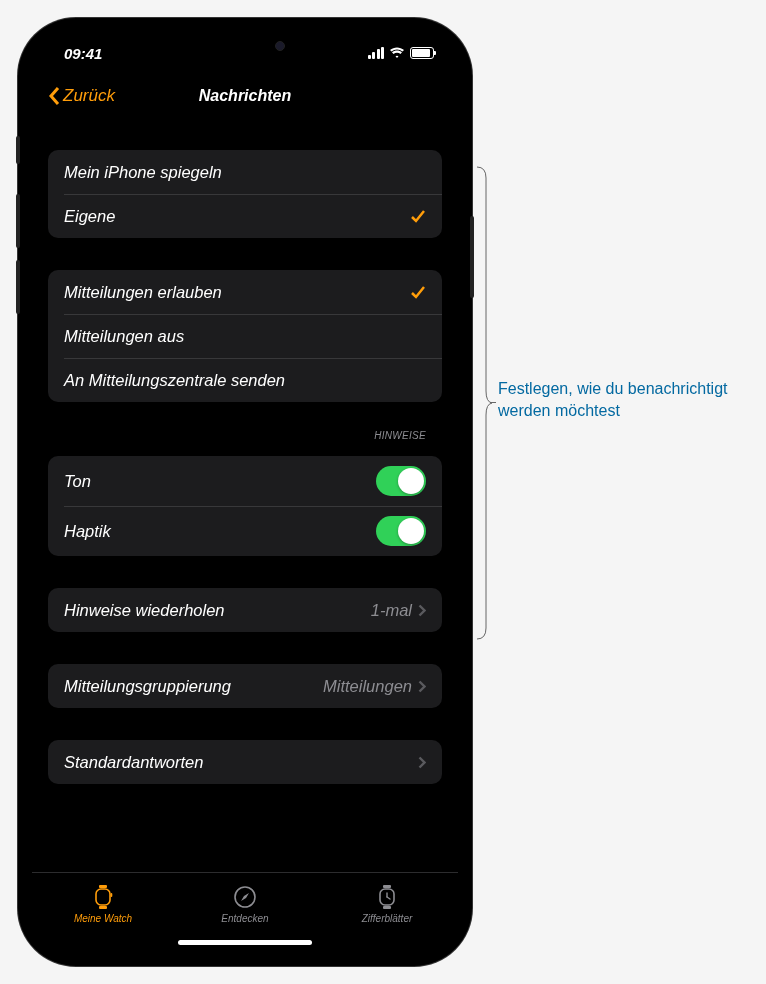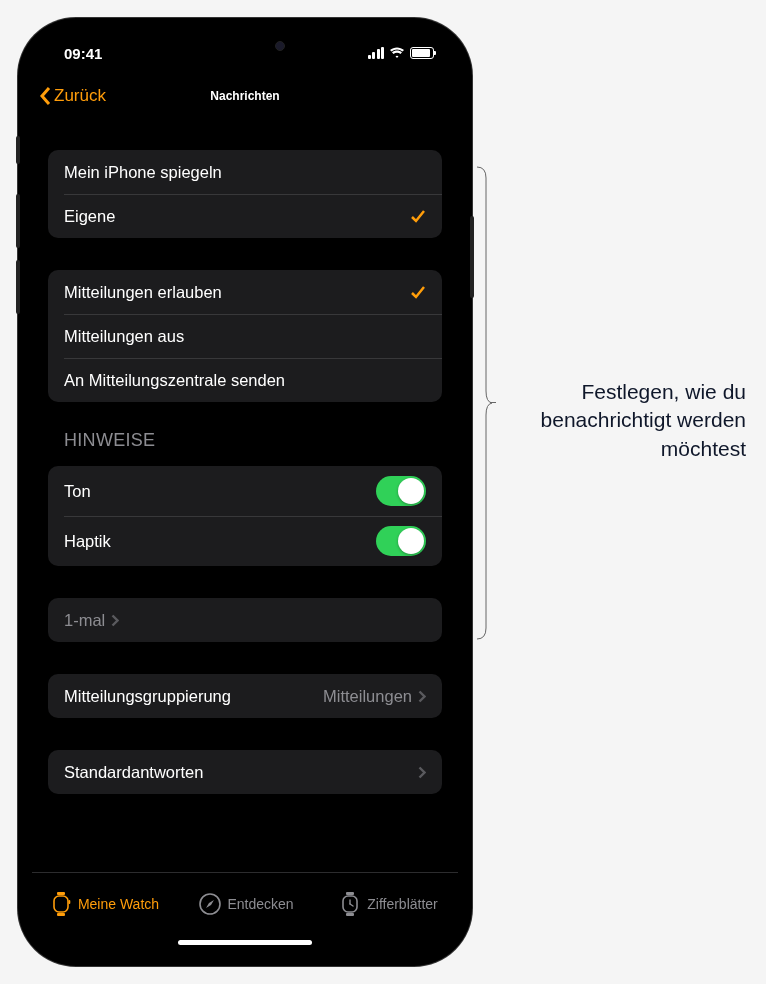--- a/index.html
+++ b/index.html
@@ -37,20 +37,21 @@
     .side-btn.power { right: -2px; top: 198px; width: 4px; height: 82px; }
     .screen {
       width: 100%;
       height: 100%;
       background: #000;
       border-radius: 46px;
       overflow: hidden;
       position: relative;
       display: flex;
       flex-direction: column;
+      font-style: italic;
     }
     .notch {
       position: absolute;
       top: 0;
       left: 50%;
       transform: translateX(-50%);
       width: 188px;
       height: 28px;
       background: #000;
       border-bottom-left-radius: 18px;
@@ -131,57 +132,58 @@
     .nav-bar {
       height: 44px;
       position: relative;
       display: flex;
       align-items: center;
       justify-content: center;
       flex-shrink: 0;
     }
     .back-btn {
       position: absolute;
-      left: 7px;
+      left: 16px;
       display: flex;
       align-items: center;
       color: #ff9d0a;
       font-size: 17px;
       gap: 3px;
     }
     .back-chev {
       width: 12px;
       height: 20px;
       stroke: #ff9d0a;
       stroke-width: 3;
       fill: none;
     }
     .nav-title {
       color: #fff;
-      font-size: 12px;
+      font-size: 16px;
       font-weight: 600;
     }
     .content {
       flex: 1;
       overflow-y: auto;
       padding: 0 16px;
     }
     .group {
       background: #1c1c1e;
       border-radius: 10px;
       margin-top: 32px;
       overflow: hidden;
     }
     .group.first { }
     .section-header {
       color: #8d8d92;
-      font-size: 18px;
+      font-size: 10px;
       letter-spacing: 0.3px;
       padding: 28px 16px 7px;
       text-transform: uppercase;
+      text-align: right;
     }
     .row {
       display: flex;
       align-items: center;
       min-height: 44px;
       padding: 10px 16px;
       position: relative;
       color: #fff;
       font-size: 16.5px;
     }
@@ -235,25 +237,26 @@
     .tab-bar {
       height: 80px;
       display: flex;
       border-top: 0.5px solid #2c2c2e;
       flex-shrink: 0;
       padding-bottom: 18px;
     }
     .tab {
       flex: 1;
       display: flex;
+      flex-direction: column;
       align-items: center;
       justify-content: center;
       gap: 3px;
       color: #8d8d92;
-      font-size: 14px;
+      font-size: 10px;
     }
     .tab.active { color: #ff9d0a; }
     .tab-icon {
       width: 28px;
       height: 26px;
     }
     .home-ind {
       position: absolute;
       bottom: 7px;
       left: 50%;
@@ -261,24 +264,23 @@
       width: 134px;
       height: 5px;
       background: #fff;
       border-radius: 3px;
     }
     .callout {
       position: absolute;
       left: 498px;
       top: 378px;
       width: 248px;
-      color: #0f172a;
-      font-size: 21px;
+      color: #0369a1;
+      font-size: 16px;
       line-height: 1.35;
-      text-align: right;
     }
     .bracket {
       position: absolute;
       left: 476px;
       top: 166px;
       width: 16px;
       height: 474px;
     }
     .bracket svg { width: 100%; height: 100%; }
     .callout-line {
@@ -365,20 +367,21 @@
           <div class="toggle"></div>
         </div>
         <div class="row">
           <span class="label">Haptik</span>
           <div class="toggle"></div>
         </div>
       </div>
 
       <div class="group">
         <div class="row">
+          <span class="label">Hinweise wiederholen</span>
           <span class="value">1-mal</span>
           <svg class="chev-right" viewBox="0 0 8 13">
               <polyline points="1.5,1.5 6.5,6.5 1.5,11.5"></polyline>
             </svg>
         </div>
       </div>
 
       <div class="group">
         <div class="row">
           <span class="label">Mitteilungsgruppierung</span>

